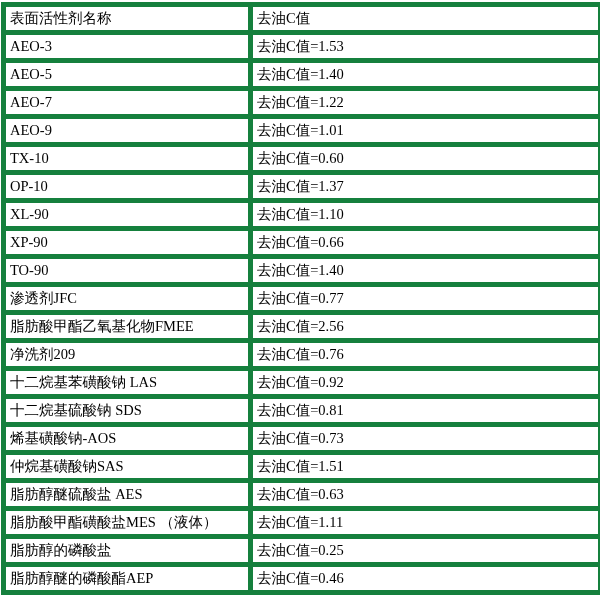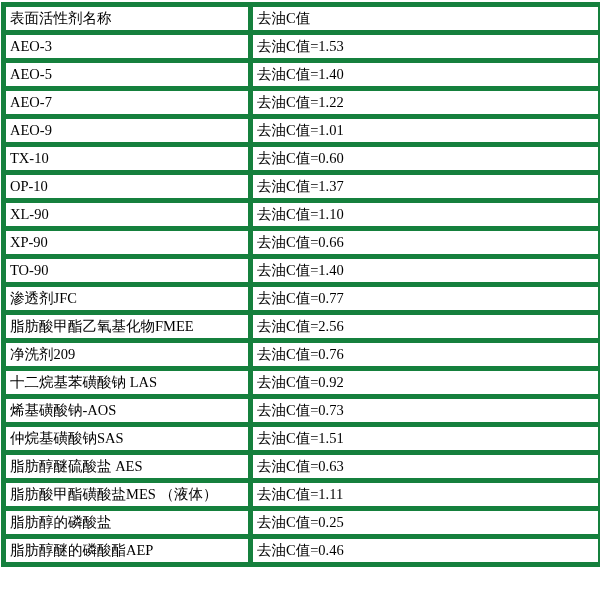--- a/index.html
+++ b/index.html
@@ -103,20 +103,24 @@
       </tr>
       <tr>
         <td>净洗剂209</td>
         <td>去油C值=0.76</td>
       </tr>
       <tr>
         <td>十二烷基苯磺酸钠 LAS</td>
         <td>去油C值=0.92</td>
       </tr>
       <tr>
+        <td>十二烷基硫酸钠 SDS</td>
+        <td>去油C值=0.81</td>
+      </tr>
+      <tr>
         <td>烯基磺酸钠-AOS</td>
         <td>去油C值=0.73</td>
       </tr>
       <tr>
         <td>仲烷基磺酸钠SAS</td>
         <td>去油C值=1.51</td>
       </tr>
       <tr>
         <td>脂肪醇醚硫酸盐 AES</td>
         <td>去油C值=0.63</td>

